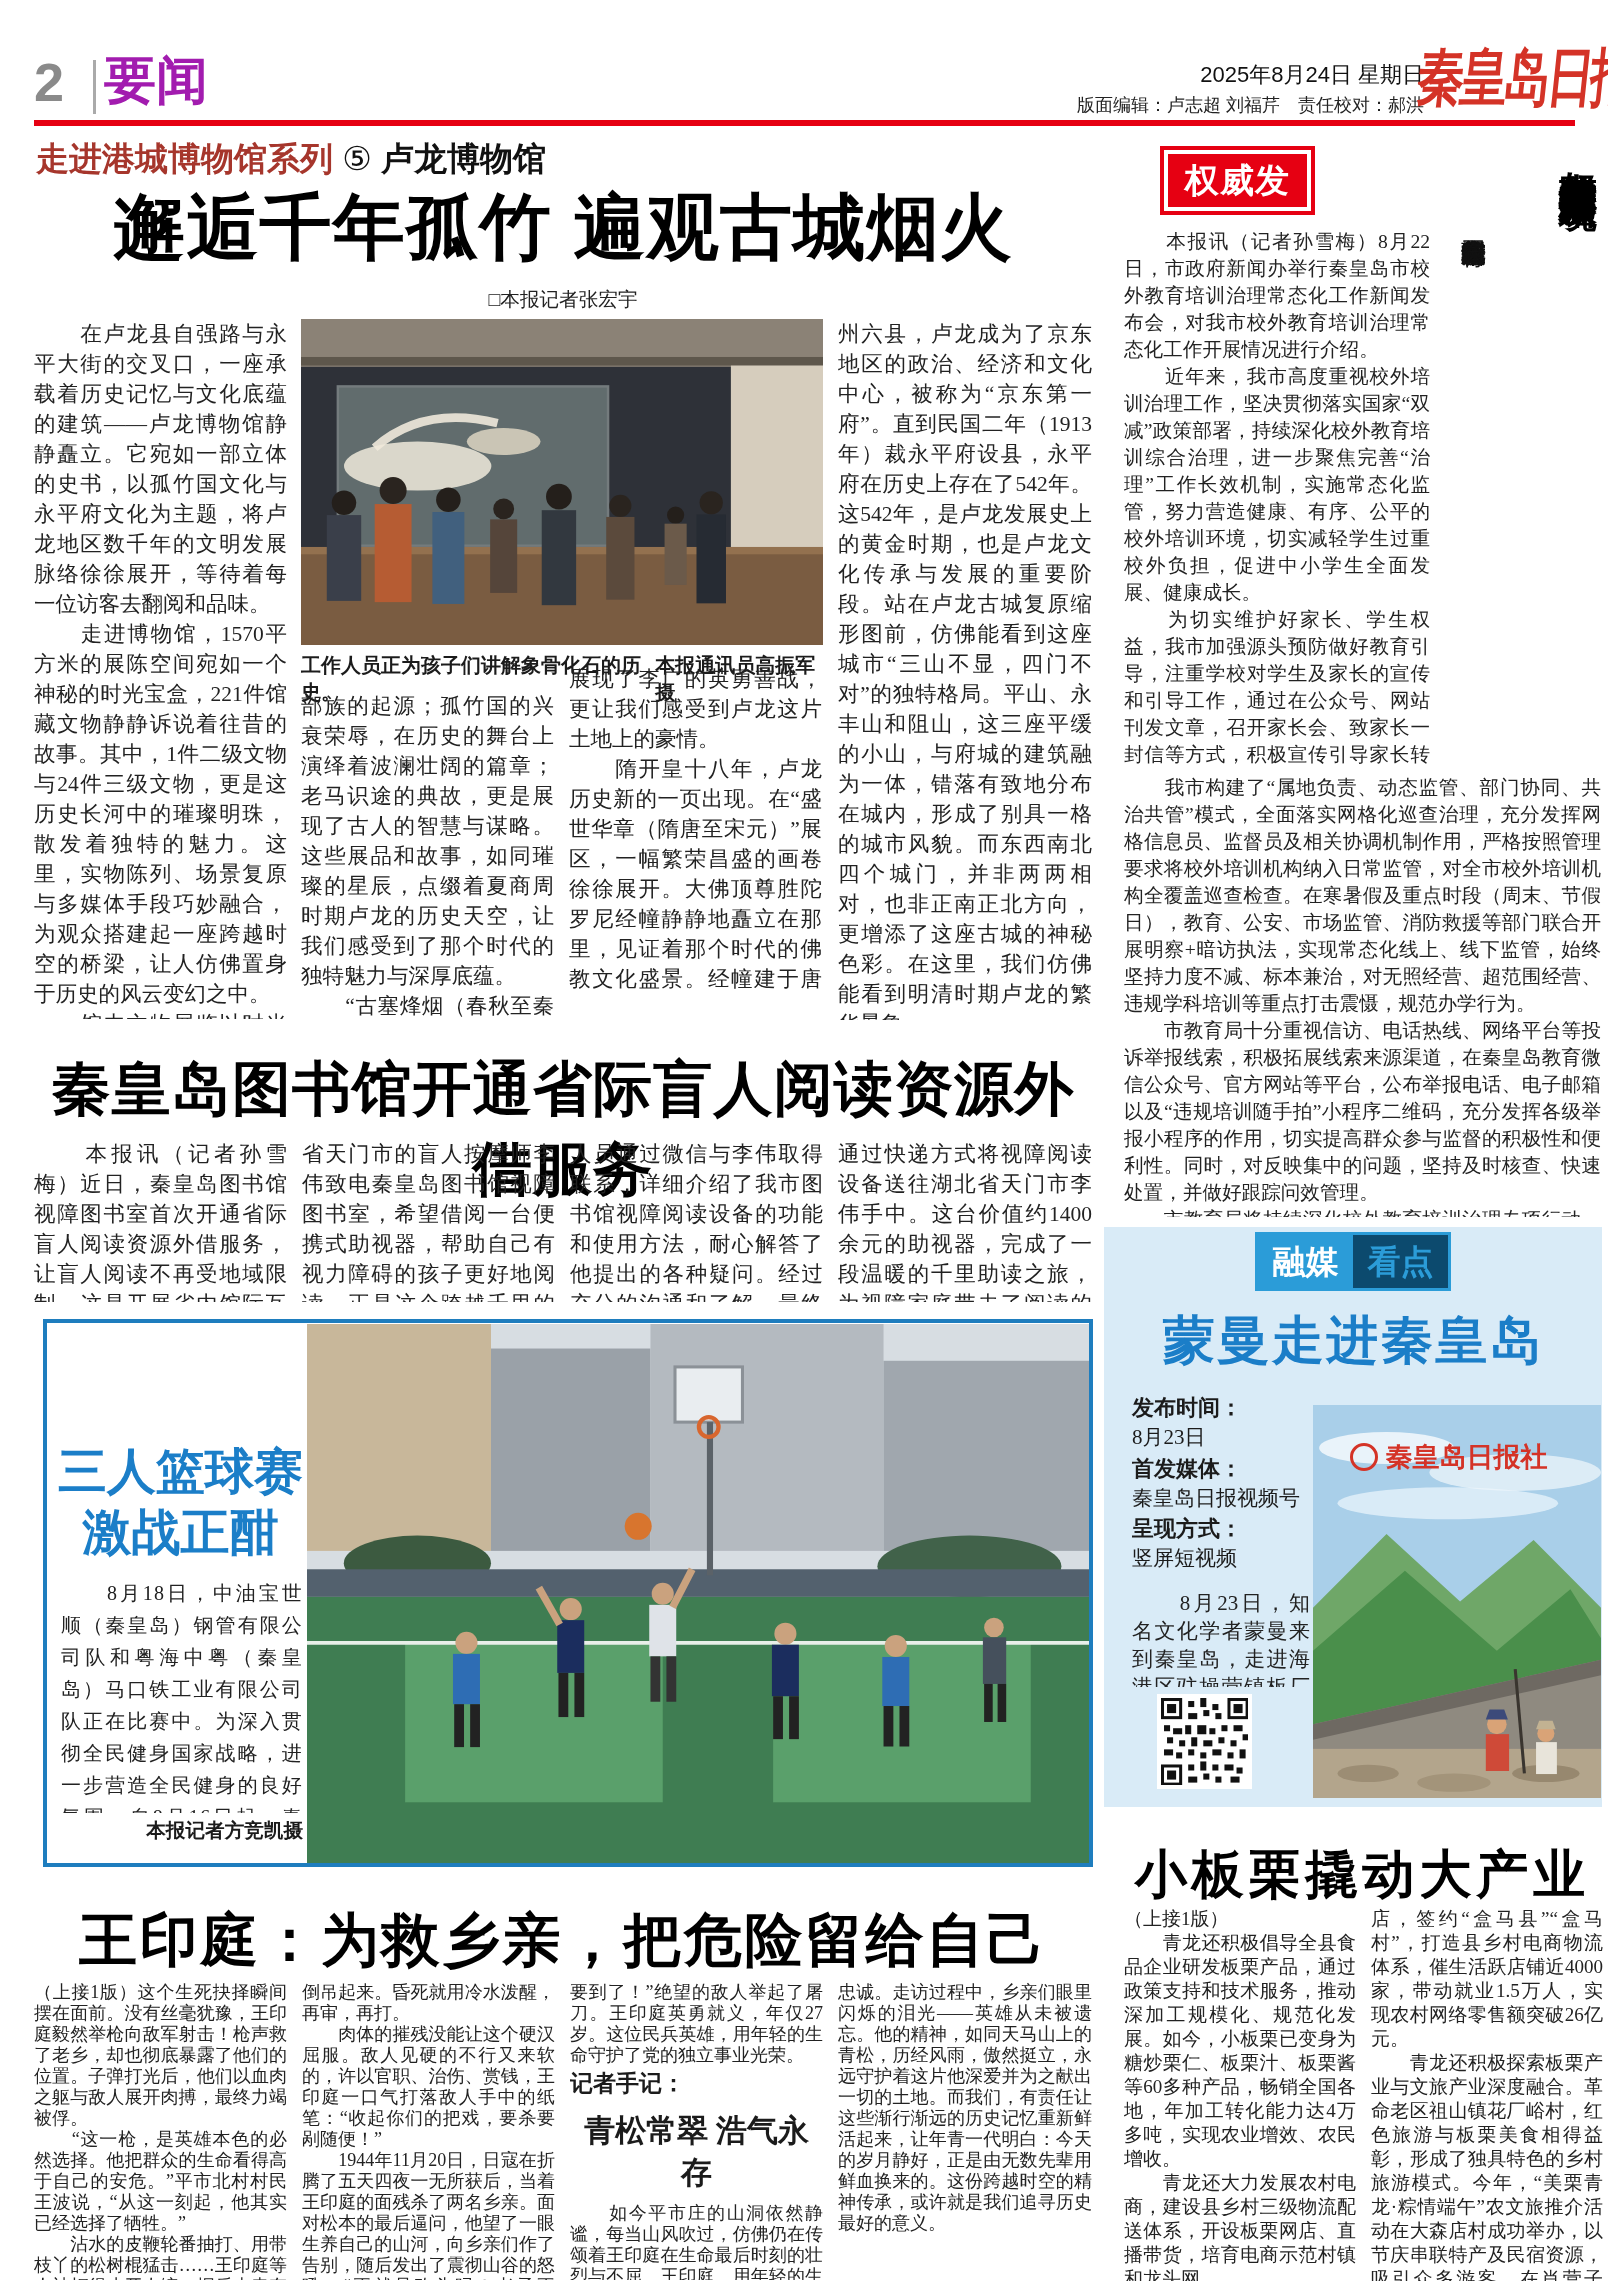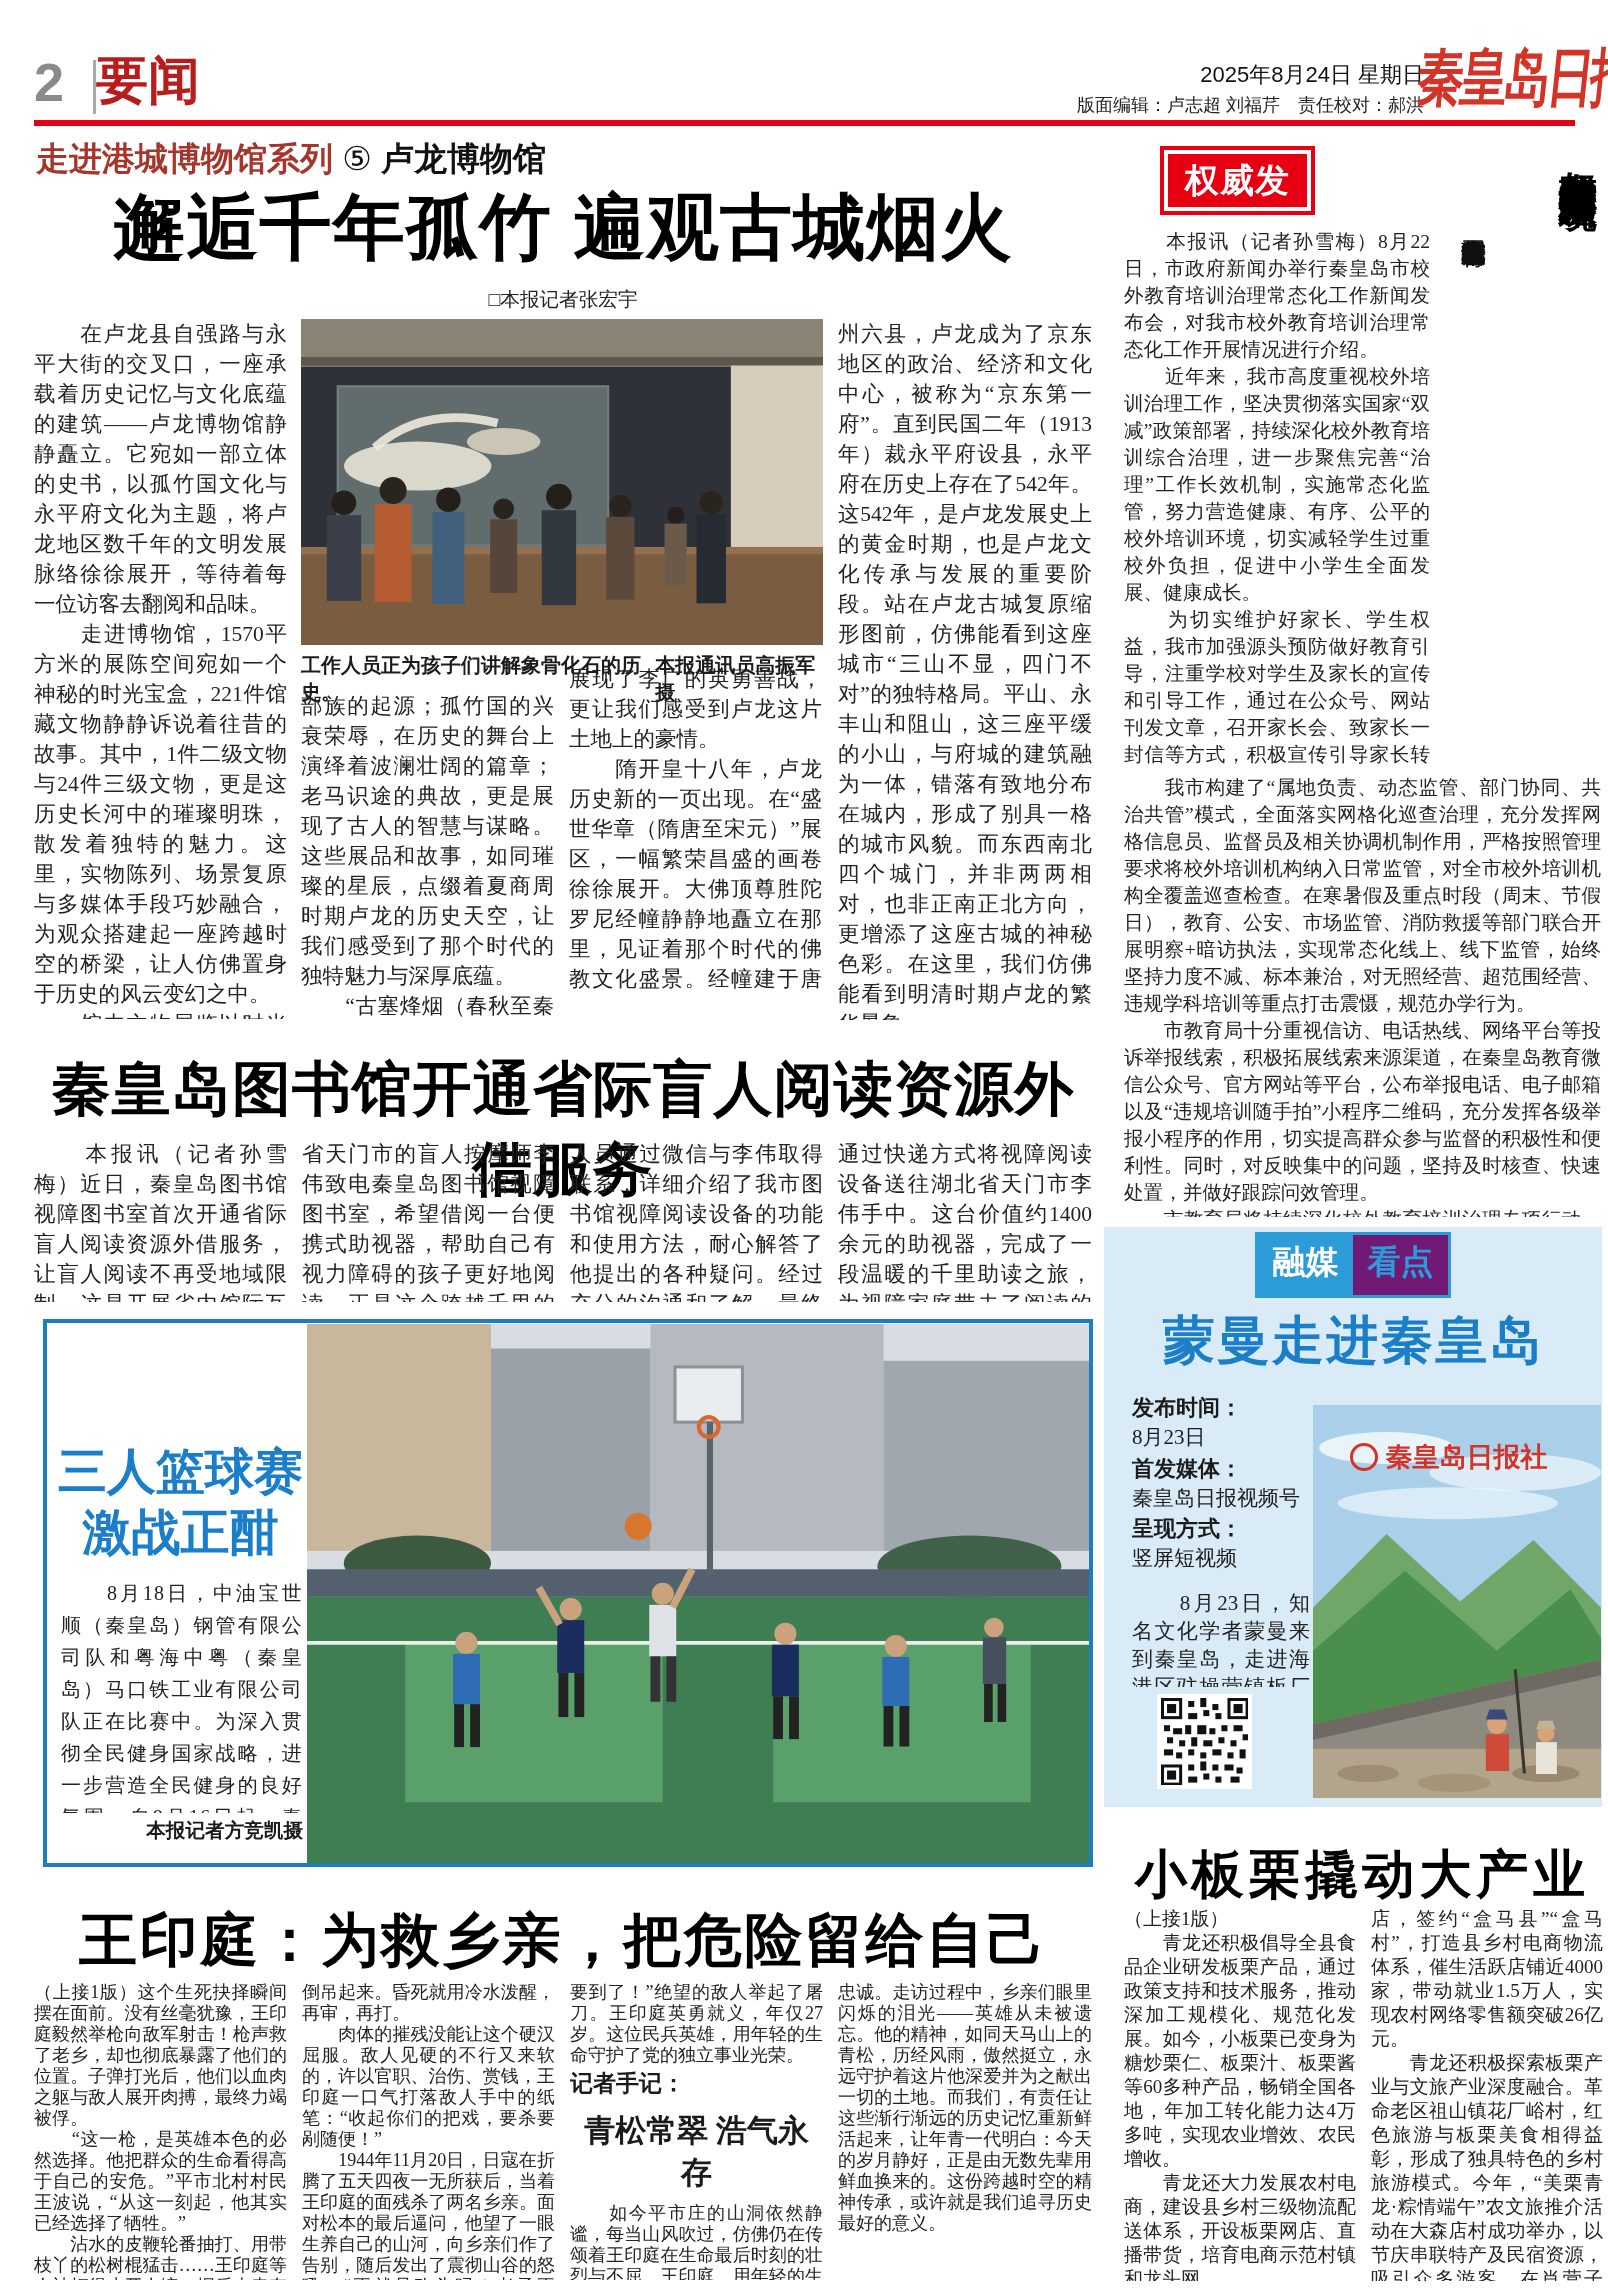--- a/index.html
+++ b/index.html
@@ -15,21 +15,21 @@
   .vert{writing-mode:vertical-rl;text-orientation:upright;}
   .photo-svg{display:block;width:100%;height:100%;}
 </style>
 </head>
 <body>
 
 <div id="page">
 
   <div class="abs sans bold" style="left:34px;top:55px;font-size:54px;color:#8a8a8a;line-height:1;">2</div>
   <div class="abs" style="left:93px;top:60px;width:2.5px;height:54px;background:#aaaaaa;"></div>
-  <div class="abs sans bold" style="left:96px;top:54px;font-size:52px;color:#b91c1c;line-height:1;">要闻</div>
+  <div class="abs sans bold" style="left:104px;top:54px;font-size:52px;color:#a21caf;line-height:1;">要闻</div>
   <div class="abs sans" style="left:890px;top:60px;width:534px;text-align:right;font-size:22px;color:#111;">2025年8月24日  星期日</div>
   <div class="abs sans" style="left:767px;top:93px;width:657px;text-align:right;font-size:18px;color:#222;">版面编辑：卢志超  刘福芹　责任校对：郝洪</div>
   <div class="abs serif bold" style="left:1422px;top:36px;width:184px;font-size:47px;color:#d43327;transform:skewX(-6deg) scaleY(1.35);transform-origin:left top;letter-spacing:-3.7px;white-space:nowrap;">秦皇岛日报</div>
   <div class="abs" style="left:34px;top:120px;width:1541px;height:5.5px;background:#e60012;"></div>
 
   <div class="abs sans bold" style="left:36px;top:137px;font-size:33px;">
     <span style="color:#a6362c;">走进港城博物馆系列</span>
     <span style="color:#111;font-weight:normal;">⑤</span>
     <span style="color:#111;">卢龙博物馆</span>
   </div>
@@ -169,21 +169,21 @@
   <div class="abs vert serif" style="left:1502px;top:142px;height:632px;width:101px;font-size:38px;font-weight:900;letter-spacing:1.2px;color:#000;">努力营造健康有序公平的校外培训环境</div>
   <div class="abs vert sans" style="left:1441px;top:221px;height:552px;width:49px;font-size:24.5px;color:#111;">我市举行校外教育培训治理常态化工作新闻发布会</div>
   <div class="abs bodytext" style="left:1124px;top:228px;width:306px;height:540px;font-size:19.6px;line-height:27px;">　　本报讯（记者孙雪梅）8月22日，市政府新闻办举行秦皇岛市校外教育培训治理常态化工作新闻发布会，对我市校外教育培训治理常态化工作开展情况进行介绍。
 　　近年来，我市高度重视校外培训治理工作，坚决贯彻落实国家“双减”政策部署，持续深化校外教育培训综合治理，进一步聚焦完善“治理”工作长效机制，实施常态化监管，努力营造健康、有序、公平的校外培训环境，切实减轻学生过重校外负担，促进中小学生全面发展、健康成长。
 　　为切实维护好家长、学生权益，我市加强源头预防做好教育引导，注重学校对学生及家长的宣传和引导工作，通过在公众号、网站刊发文章，召开家长会、致家长一封信等方式，积极宣传引导家长转变观念，理性选择校外培训，增强学生及家长防范校外培训风险意识。</div>
   <div class="abs bodytext" style="left:1124px;top:774px;width:477px;height:443px;font-size:19.6px;line-height:27px;">　　我市构建了“属地负责、动态监管、部门协同、共治共管”模式，全面落实网格化巡查治理，充分发挥网格信息员、监督员及相关协调机制作用，严格按照管理要求将校外培训机构纳入日常监管，对全市校外培训机构全覆盖巡查检查。在寒暑假及重点时段（周末、节假日），教育、公安、市场监管、消防救援等部门联合开展明察+暗访执法，实现常态化线上、线下监管，始终坚持力度不减、标本兼治，对无照经营、超范围经营、违规学科培训等重点打击震慑，规范办学行为。
 　　市教育局十分重视信访、电话热线、网络平台等投诉举报线索，积极拓展线索来源渠道，在秦皇岛教育微信公众号、官方网站等平台，公布举报电话、电子邮箱以及“违规培训随手拍”小程序二维码，充分发挥各级举报小程序的作用，切实提高群众参与监督的积极性和便利性。同时，对反映集中的问题，坚持及时核查、快速处置，并做好跟踪问效管理。
 　　市教育局将持续深化校外教育培训治理专项行动，巩固治理成果，健全网络化治理体系，联合公安、市场监管、消防、住建等部门依法打击违规培训行为，切实保障培训消费安全，提升监管智能化、规范化水平，以法治保障校外培训规范健康发展，护航青少年健康成长。</div>
 
   <div class="abs" style="left:1104px;top:1227px;width:498px;height:580px;background:#d9ebf7;"></div>
-  <div class="abs" style="left:1255px;top:1232px;width:196px;height:66px;border:3.1px solid #2b9cd8;background:#701a75;box-sizing:border-box;display:flex;">
+  <div class="abs" style="left:1255px;top:1232px;width:196px;height:59px;border:3.1px solid #2b9cd8;background:#0c4a6e;box-sizing:border-box;display:flex;">
     <div class="sans bold center" style="width:50%;background:#2b9cd8;color:#fff;font-size:33px;line-height:53px;">融媒</div>
     <div class="sans bold center" style="width:50%;color:#2b9cd8;font-size:33px;line-height:53px;">看点</div>
   </div>
   <div class="abs sans bold center" style="left:1123px;top:1306px;width:461px;font-size:52px;color:#1b7ec8;letter-spacing:2.5px;">蒙曼走进秦皇岛</div>
 
   <div class="abs" style="left:1132px;top:1392px;width:175px;">
     <div class="sans bold" style="font-size:22px;line-height:31px;">发布时间：</div>
     <div class="serif" style="font-size:21px;line-height:29.5px;">8月23日</div>
     <div class="sans bold" style="font-size:22px;line-height:31px;">首发媒体：</div>
     <div class="serif" style="font-size:21px;line-height:29.5px;">秦皇岛日报视频号</div>

